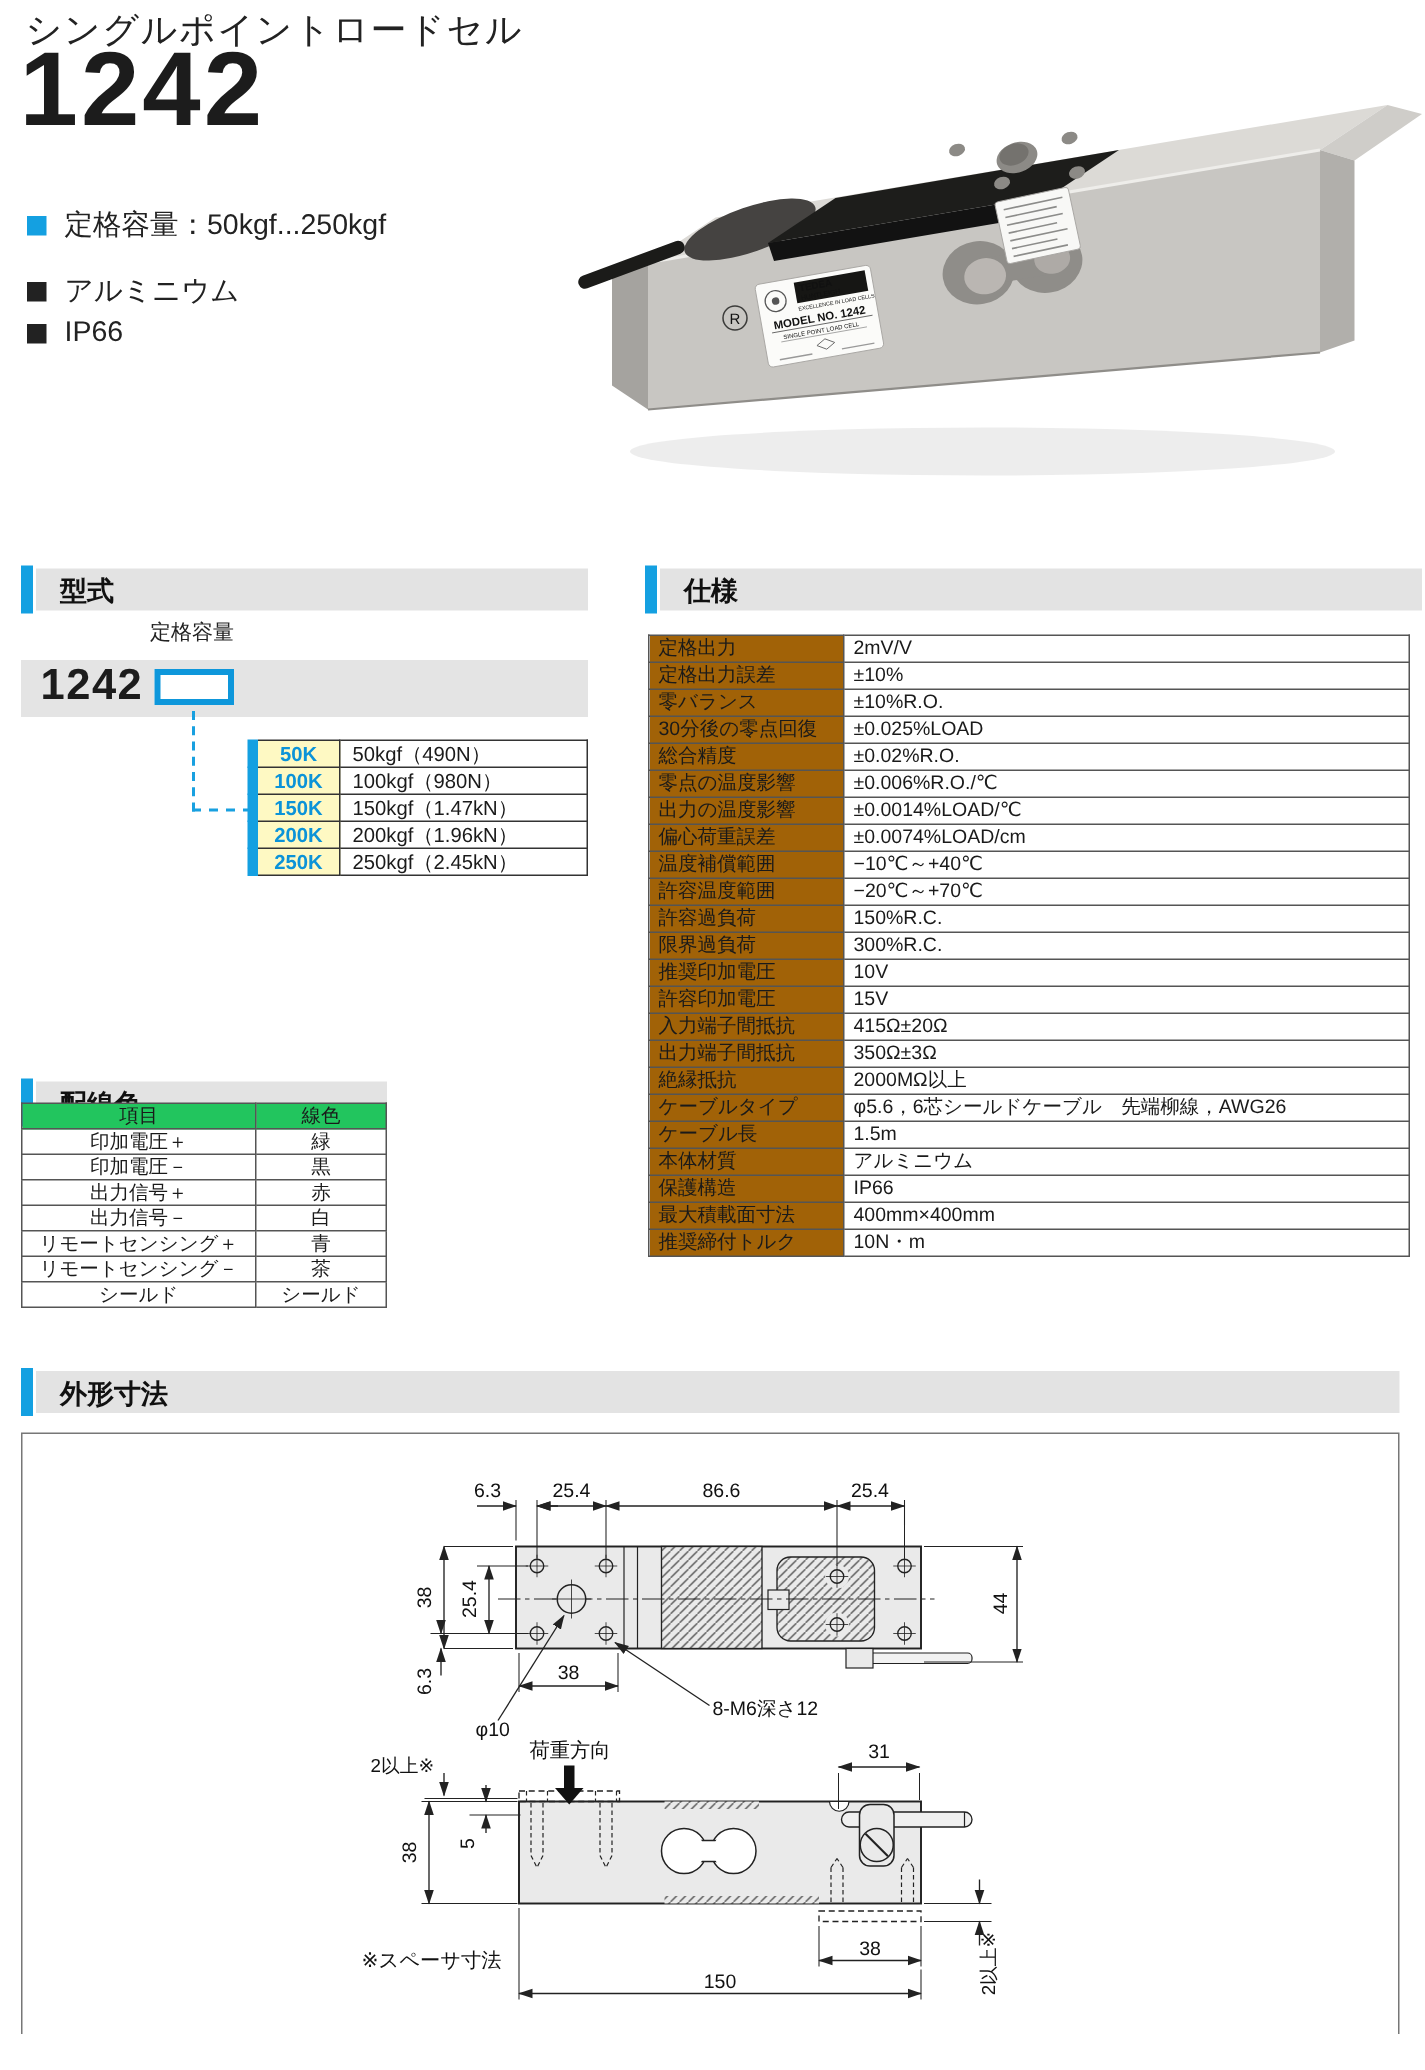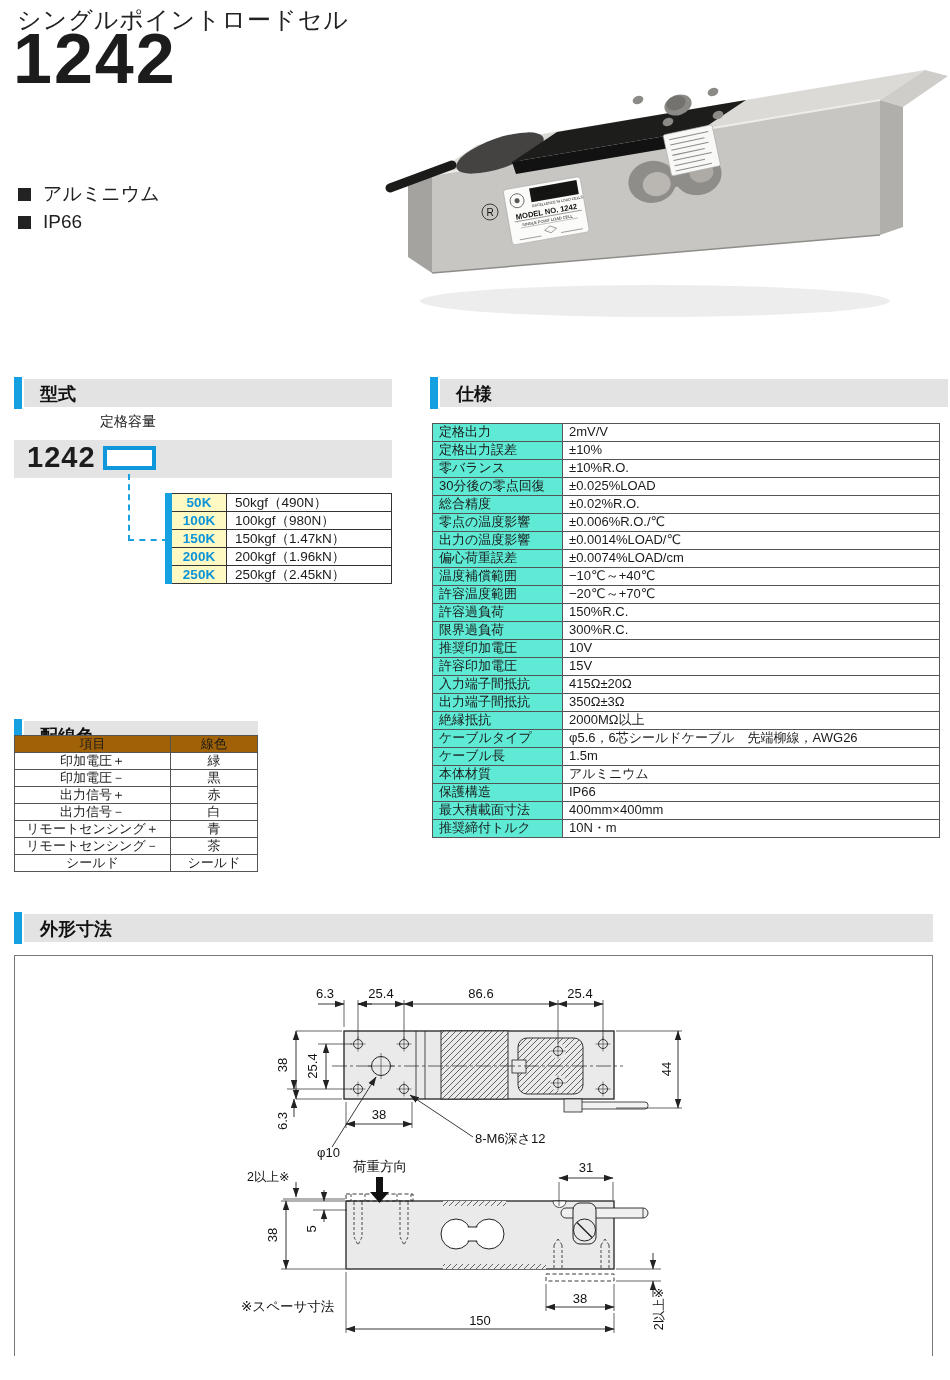--- a/index.html
+++ b/index.html
@@ -25,37 +25,41 @@
   .model-band .box{position:absolute;left:89px;top:6px;width:45px;height:16px;background:#fff;border:4px solid #0E97DB;}
   .dash-conn{left:128px;top:474px;width:38px;height:65px;border-left:2px dashed #18A0E0;border-bottom:2px dashed #18A0E0;}
   table{border-collapse:collapse;}
   .cap-table{left:165px;top:493px;width:227px;border-left:7px solid #14A0E1;table-layout:fixed;}
   .cap-table td{border:1px solid #333;font-size:13.5px;line-height:15px;padding:1px 4px;white-space:nowrap;}
   .cap-table td.code{width:50px;text-align:center;background:#fef9c3;color:#0B93D8;font-weight:bold;}
   .cap-table td.val{padding-left:8px;}
   
   .spec-table{left:432px;top:423px;width:508px;table-layout:fixed;}
   .spec-table td{border:1px solid #555;font-size:13px;line-height:14px;padding:1px 6px 2px;white-space:nowrap;overflow:hidden;}
-  .spec-table td.lb{background:#5eead4;}
+  .spec-table td.lb{background:#a16207;}
   
   .wire-table{left:14px;top:735px;width:244px;table-layout:fixed;text-align:center;}
   .wire-table td{border:1px solid #555;font-size:13px;line-height:14px;padding:1px 4px;white-space:nowrap;}
-  .wire-table td.hd{background:#a16207;}
+  .wire-table td.hd{background:#22c55e;}
   
   .draw-box{left:14px;top:955px;width:917px;height:413px;border:1px solid #777;background:#fff;}
   svg text{stroke:none;fill:#111;font-family:"Liberation Sans","DejaVu Sans",sans-serif;}
 </style>
 </head>
 <body>
 
 <div class="page">
 
   <div class="abs cat">シングルポイントロードセル</div>
   <div class="abs model-big">1242</div>
 
+  <div class="abs bullet" style="top:137px;">
+    <span class="sq sq-blue"></span>
+    <span>定格容量：50kgf...250kgf</span>
+  </div>
   <div class="abs bullet" style="top:181px;">
     <span class="sq sq-dark"></span>
     <span>アルミニウム</span>
   </div>
   <div class="abs bullet" style="top:211px;">
     <span class="sq sq-dark"></span>
     <span>IP66</span>
   </div>
 
   <svg class="abs" style="left:370px;top:45px;" width="580" height="305" viewBox="0 0 580 305">

